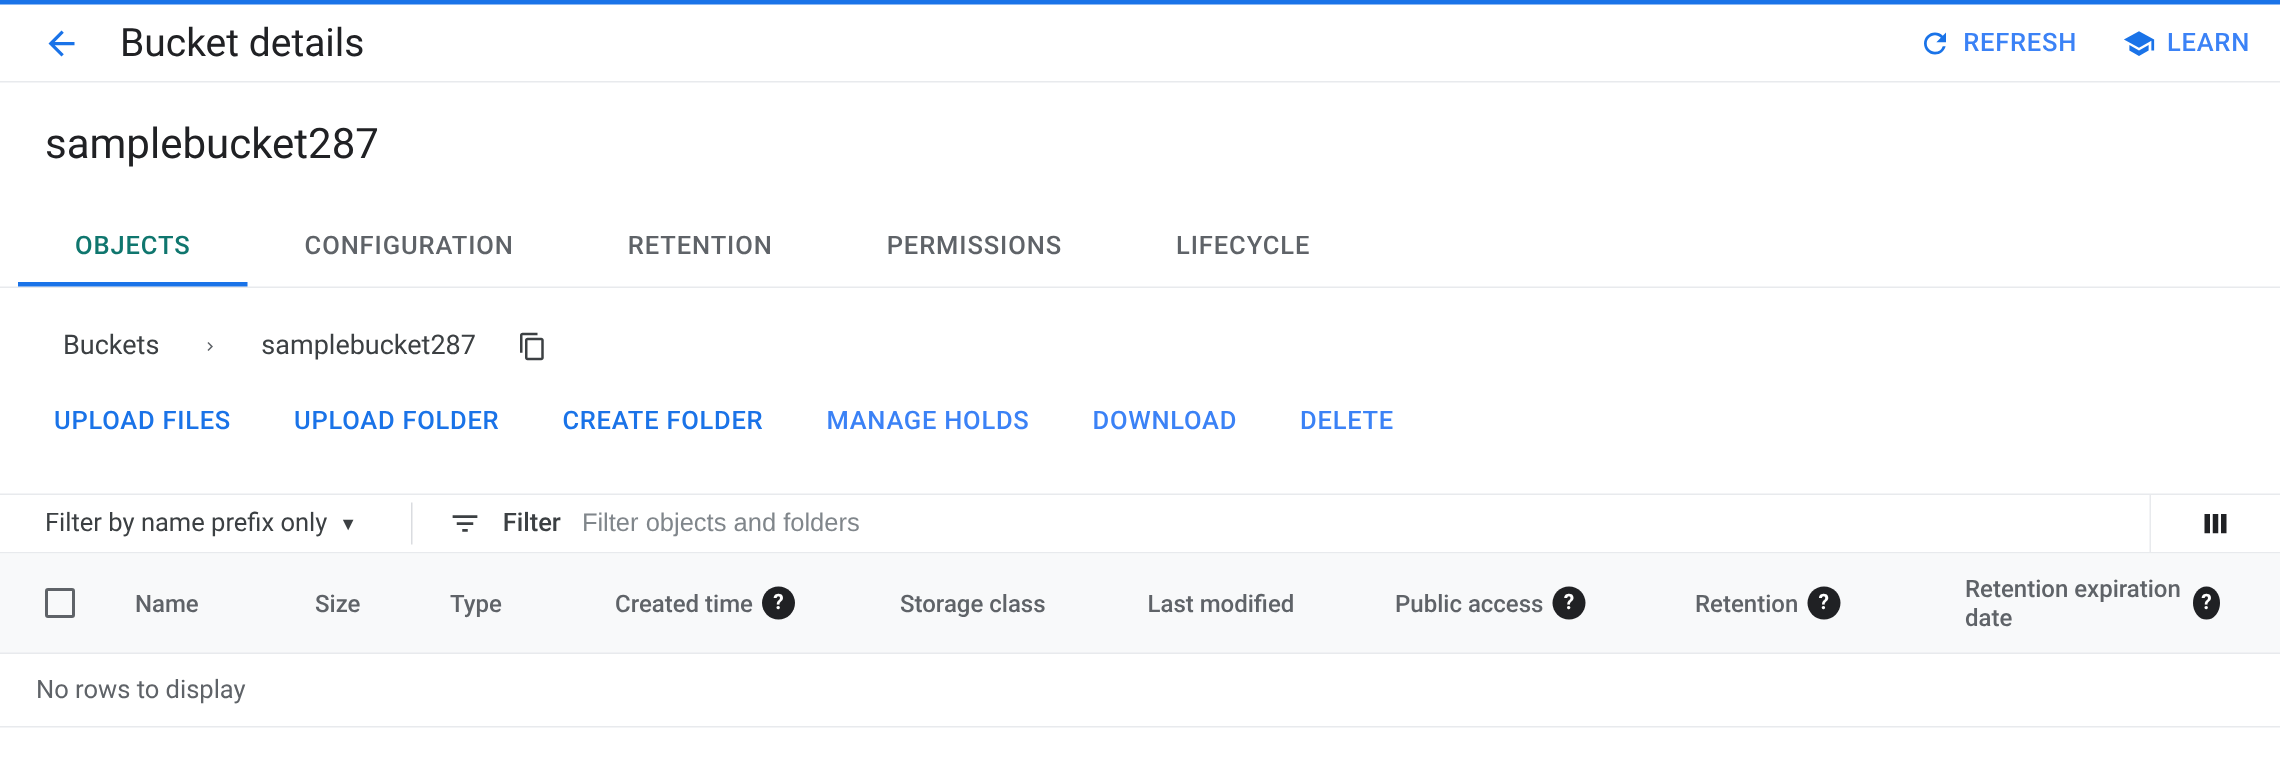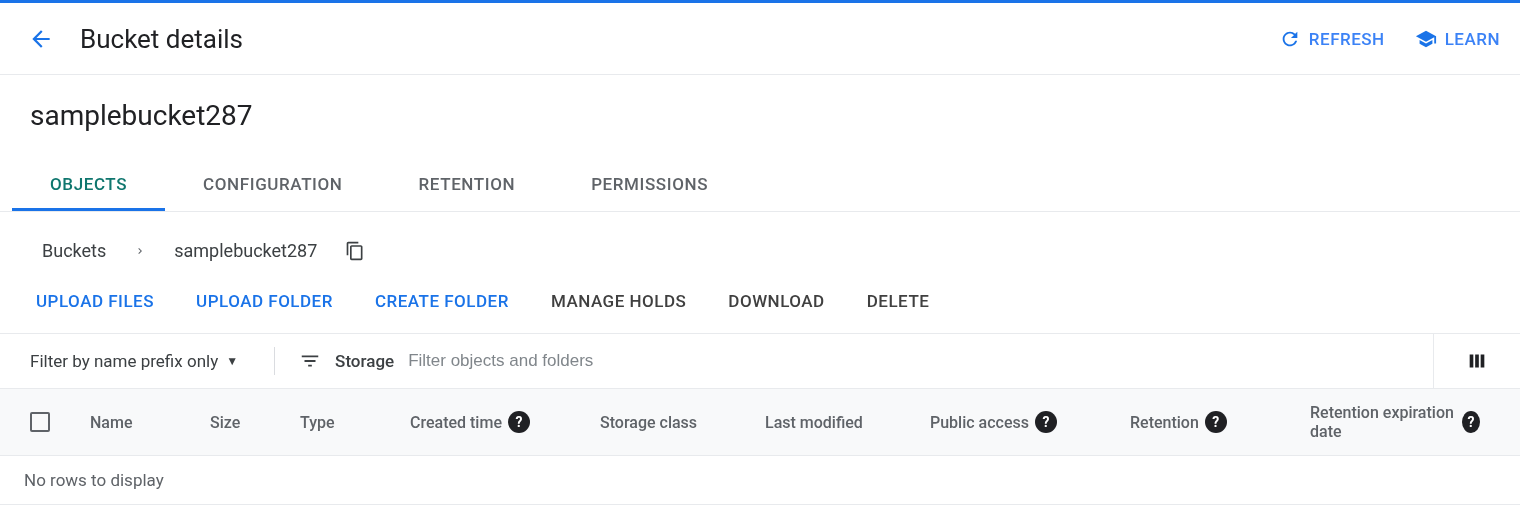--- a/index.html
+++ b/index.html
@@ -7,21 +7,21 @@
     font-family: "Google Sans", Roboto, Arial, sans-serif;
     width: 1520px;
     height: 517px;
     background: #fff;
     color: #202124;
     border-top: 3px solid #1a73e8;
   }
   .header {
     display: flex;
     align-items: center;
-    height: 72px;
+    height: 52px;
     padding: 0 20px;
     border-bottom: 1px solid #e8eaed;
   }
   .back-arrow {
     color: #1a73e8;
     padding: 8px;
     cursor: pointer;
     display: flex;
     align-items: center;
     margin-right: 18px;
@@ -101,30 +101,30 @@
     margin-top: 30px;
     padding-left: 6px;
   }
   .action-btn {
     font-size: 17px;
     font-weight: 500;
     letter-spacing: 0.5px;
     cursor: pointer;
   }
   .action-btn.primary { color: #1a73e8; }
-  .action-btn.secondary { color: #404040; }
+  .action-btn.secondary { color: #3b82f6; }
   .filter-bar {
     display: flex;
     align-items: center;
     border-top: 1px solid #e8eaed;
     border-bottom: 1px solid #e8eaed;
-    margin-top: 22px;
+    margin-top: 38px;
     margin-left: -30px;
     margin-right: -30px;
-    height: 56px;
+    height: 40px;
     padding-left: 30px;
   }
   .filter-prefix {
     display: flex;
     align-items: center;
     gap: 8px;
     font-size: 17px;
     color: #3c4043;
     cursor: pointer;
   }
@@ -244,20 +244,21 @@
 </div>
 
 <div class="content">
   <div class="bucket-name">samplebucket287</div>
 
   <div class="tabs">
     <div class="tab active">OBJECTS</div>
     <div class="tab">CONFIGURATION</div>
     <div class="tab">RETENTION</div>
     <div class="tab">PERMISSIONS</div>
+    <div class="tab">LIFECYCLE</div>
   </div>
 
   <div class="breadcrumb">
     <span>Buckets</span>
     <svg class="chevron" width="12" height="12" viewBox="0 0 24 24" fill="#5f6368">
         <path d="M8.59 16.59L13.17 12 8.59 7.41 10 6l6 6-6 6-1.41-1.41z"></path>
       </svg>
     <span>samplebucket287</span>
     <span class="copy-icon">
       <svg width="20" height="20" viewBox="0 0 24 24" fill="#3c4043">
@@ -278,21 +279,21 @@
   <div class="filter-bar">
     <div class="filter-prefix">
       <span>Filter by name prefix only</span>
       <span class="dropdown-arrow">▼</span>
     </div>
     <div class="divider"></div>
     <div class="filter-section">
       <svg width="22" height="22" viewBox="0 0 24 24" fill="#3c4043">
           <path d="M10 18h4v-2h-4v2zM3 6v2h18V6H3zm3 7h12v-2H6v2z"></path>
         </svg>
-      <span class="filter-label">Storage</span>
+      <span class="filter-label">Filter</span>
       <input class="filter-input" placeholder="Filter objects and folders" style="">
     </div>
     <div class="column-toggle">
       <svg width="22" height="22" viewBox="0 0 24 24" fill="#202124">
           <path d="M4 5h4v14H4zm6 0h4v14h-4zm6 0h4v14h-4z"></path>
         </svg>
     </div>
   </div>
 
   <div class="table-header">

